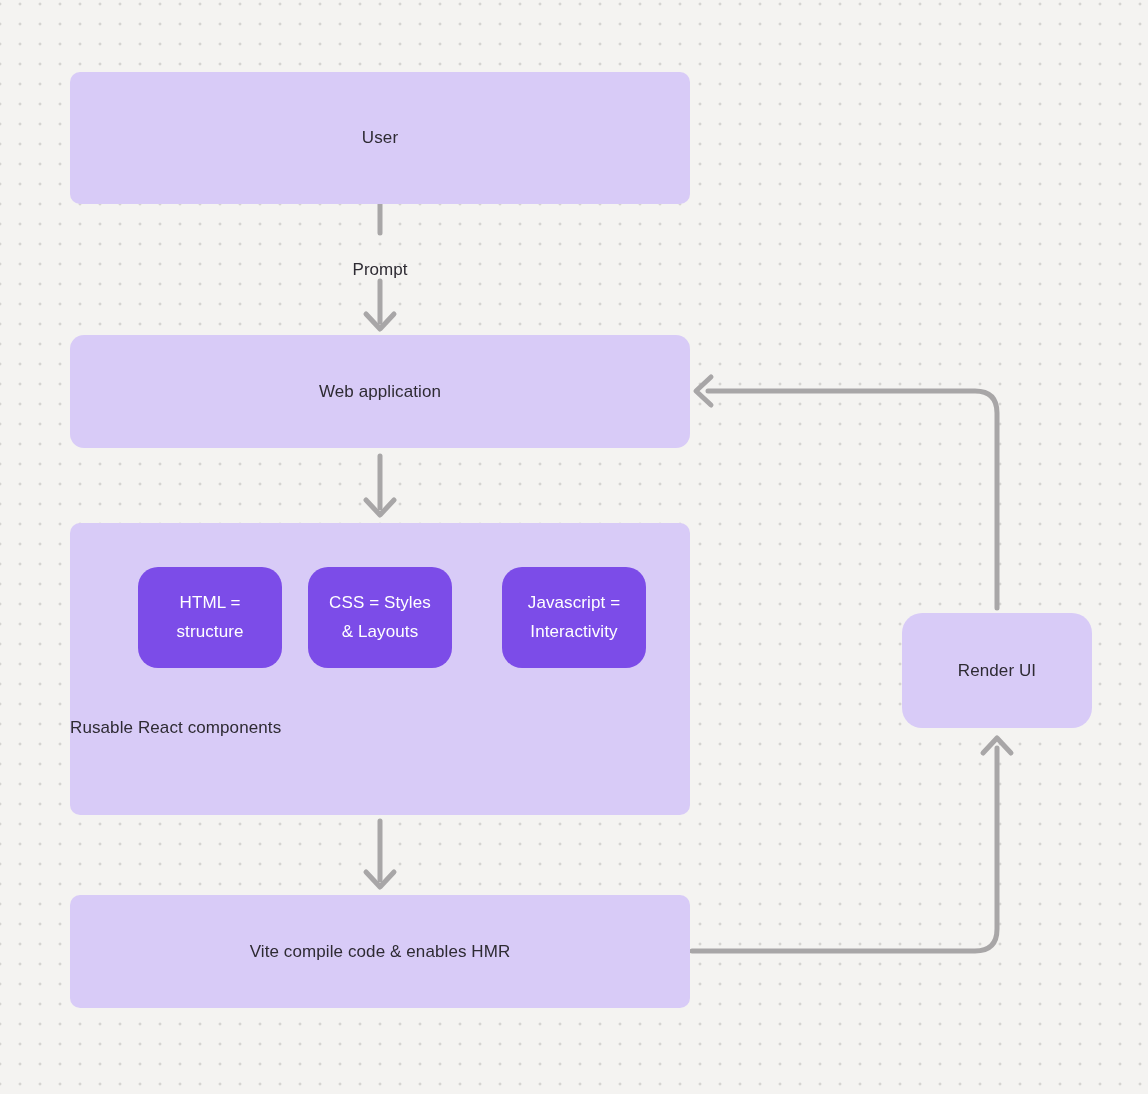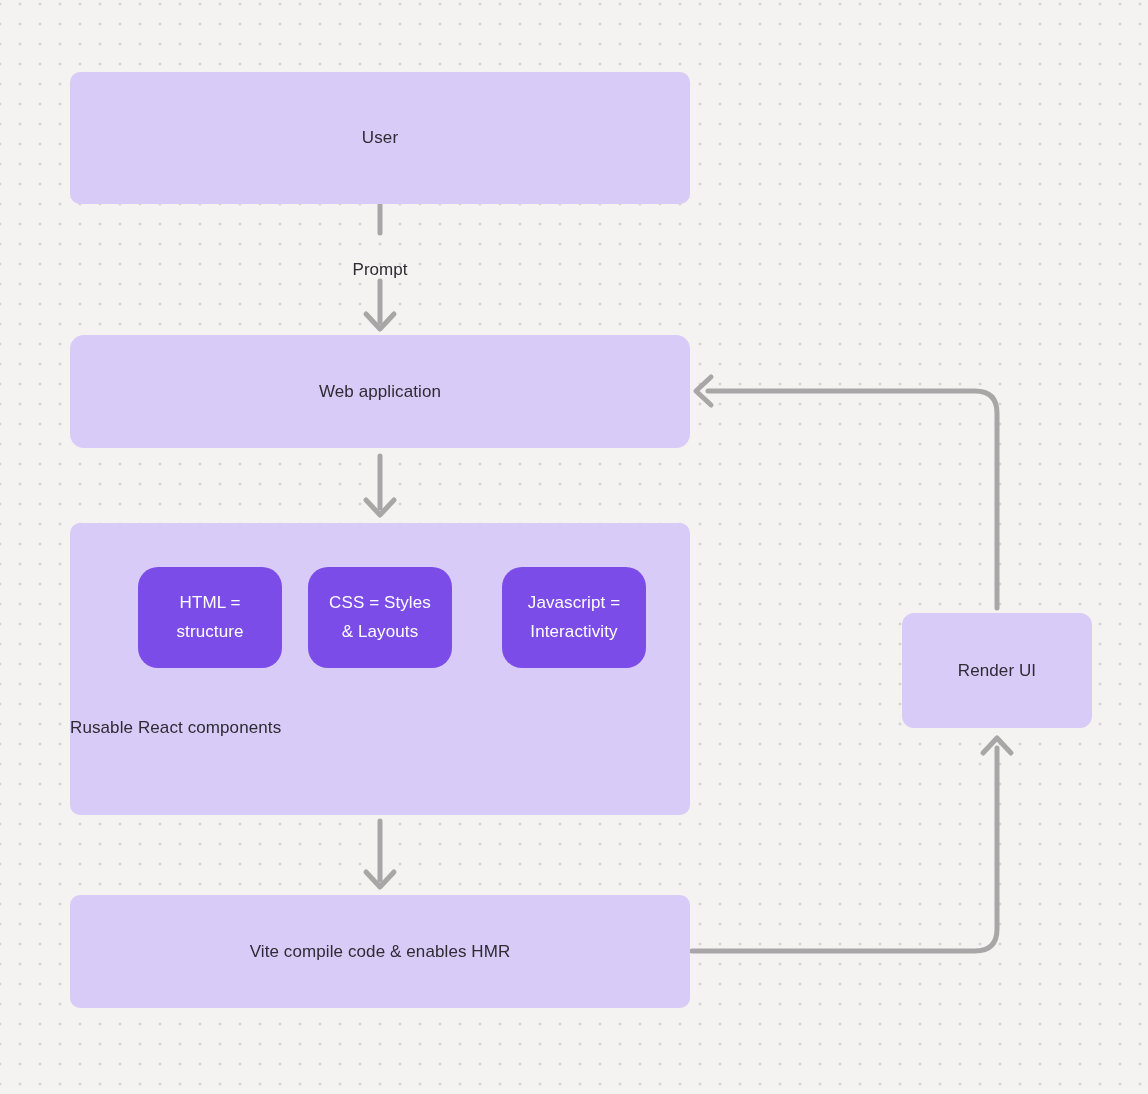--- a/index.html
+++ b/index.html
@@ -42,21 +42,21 @@
     border-radius:10px;
     display:flex;align-items:center;justify-content:center;
     color:var(--node-text);
     font-size:17px;font-weight:500;
     letter-spacing:.1px;
   }
   .node-user{left:70px;top:64px;width:620px;height:132px;margin-top:8px;}
   .node-webapp{left:70px;top:335px;width:620px;height:113px;border-radius:14px;}
   .node-group{left:70px;top:523px;width:620px;height:292px;display:block;}
   .node-vite{left:70px;top:895px;width:620px;height:113px;}
-  .node-render{left:902px;top:613px;width:190px;height:115px;border-radius:12px;}
+  .node-render{left:902px;top:613px;width:190px;height:115px;border-radius:20px;}
   .chip{
     position:absolute;top:44px;width:144px;height:101px;
     background:var(--chip-fill);
     border-radius:20px;
     display:flex;align-items:center;justify-content:center;
     color:var(--chip-text);
     font-size:17px;font-weight:500;
     text-align:center;
     white-space:pre-line;
     line-height:1.65;

